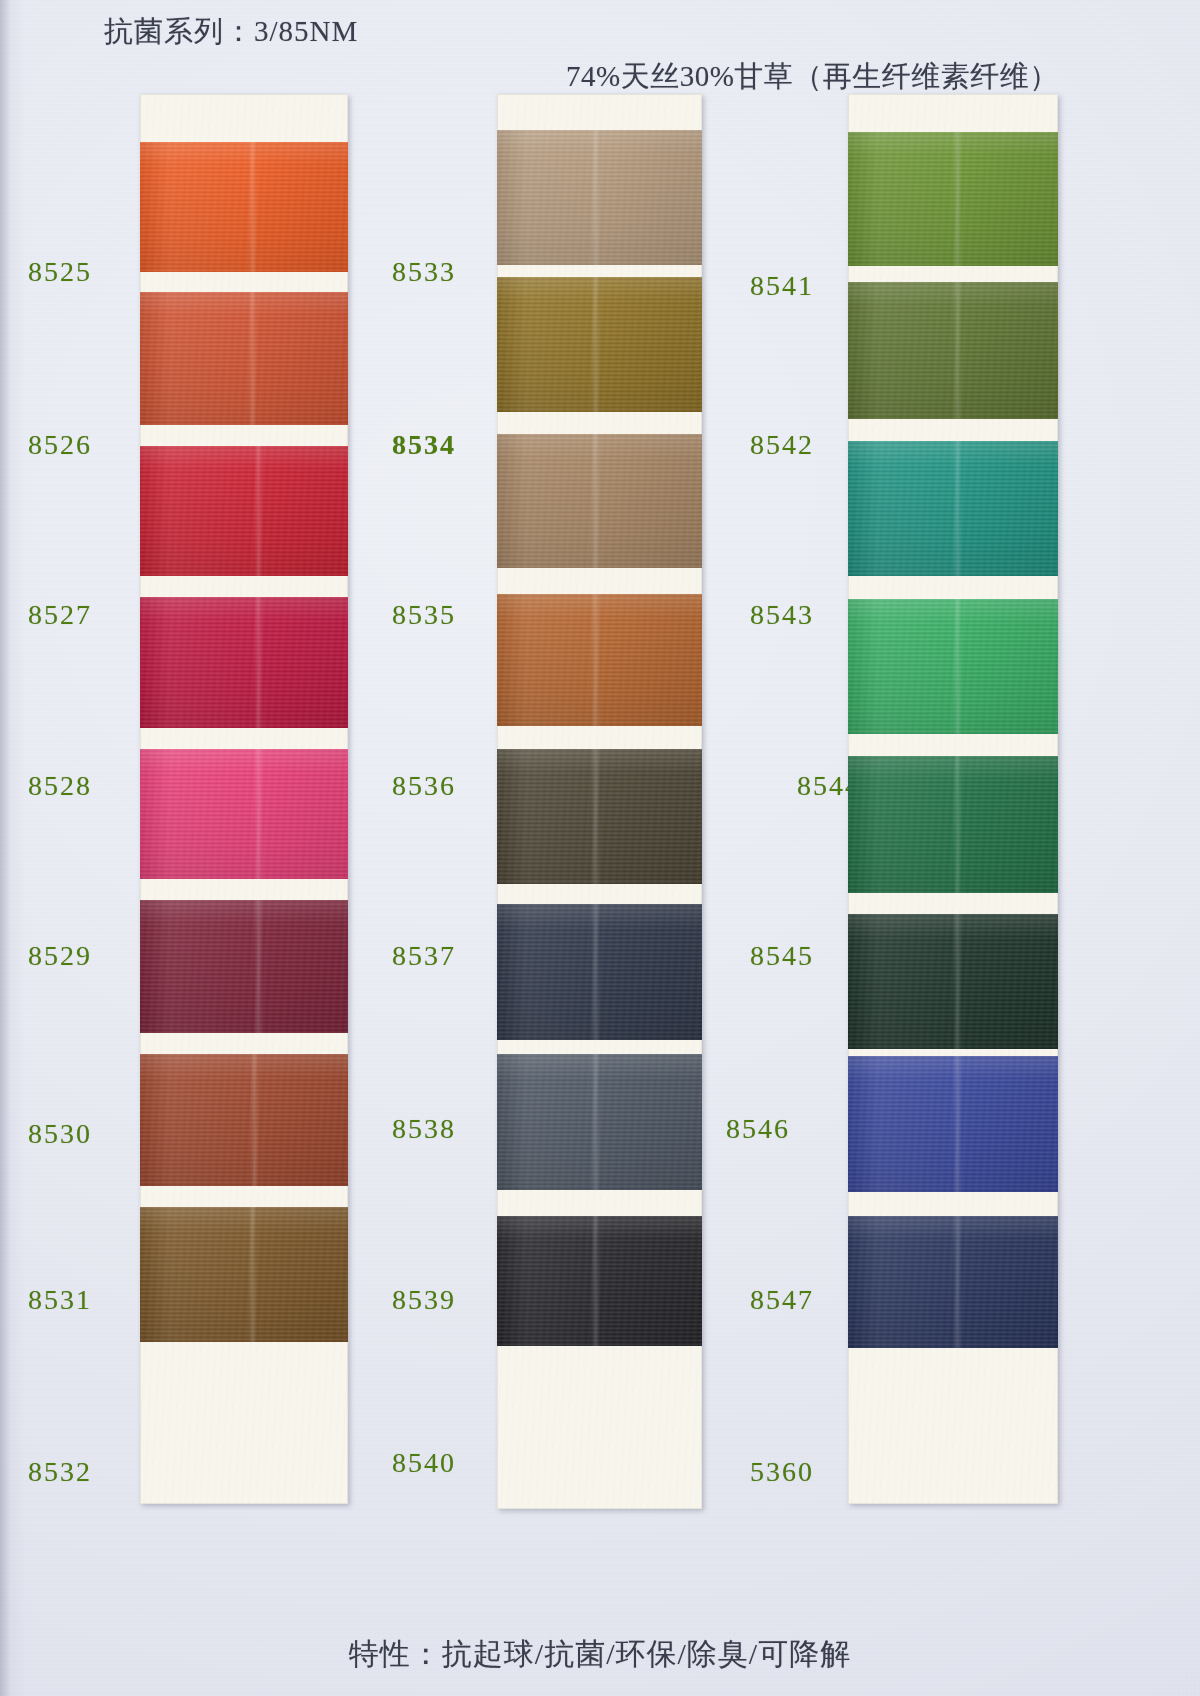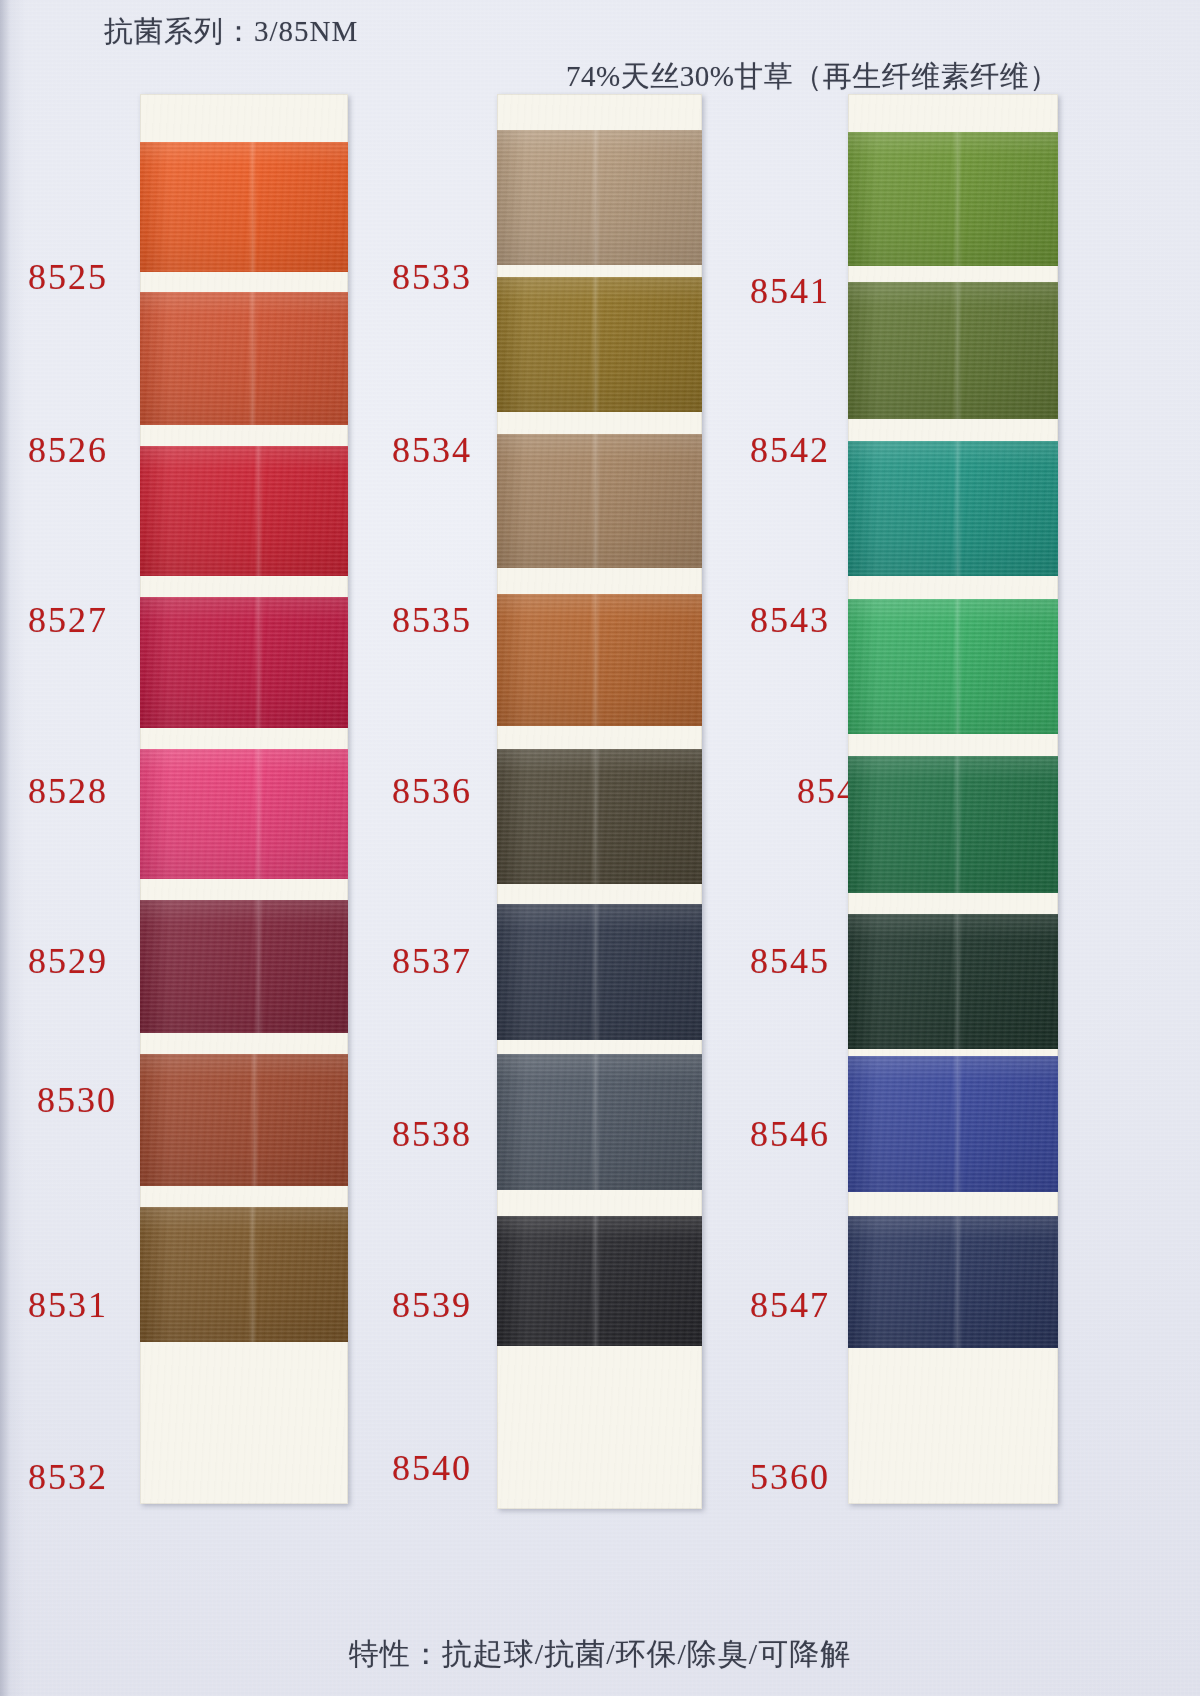--- a/index.html
+++ b/index.html
@@ -128,23 +128,23 @@
   }
   .thread-swatch .thread-seam {
     position: absolute;
     top: 0; bottom: 0;
     width: 9px;
     background: linear-gradient(90deg, rgba(255,255,255,0) 0%, rgba(255,255,255,0.16) 50%, rgba(255,255,255,0) 100%);
   }
 
   .swatch-label {
     position: absolute;
-    font-size: 36px;
+    font-size: 28px;
     letter-spacing: 2px;
-    color: #b91c1c;
+    color: #4d7c0f;
     white-space: nowrap;
     text-shadow: 0 0 1px rgba(100,104,124,0.4);
   }
 </style>
 </head>
 <body>
 
 <div id="scan-background"></div>
 <div id="scan-noise"></div>
 <div id="scan-edge-shadow"></div>
@@ -152,21 +152,21 @@
 <div class="header-title">抗菌系列：3/85NM</div>
 <div class="header-subtitle">74%天丝30%甘草（再生纤维素纤维）</div>
 
 <div id="columns-root">
     <div class="swatch-column" style="left: 0px; top: 0px;">
       <div class="swatch-label" style="left: 28px; top: 256px;">8525</div>
       <div class="swatch-label" style="left: 28px; top: 429px;">8526</div>
       <div class="swatch-label" style="left: 28px; top: 599px;">8527</div>
       <div class="swatch-label" style="left: 28px; top: 770px;">8528</div>
       <div class="swatch-label" style="left: 28px; top: 940px;">8529</div>
-      <div class="swatch-label" style="left: 28px; top: 1079px; margin-left: 9px;">8530</div>
+      <div class="swatch-label" style="left: 28px; top: 1118px;">8530</div>
       <div class="swatch-label" style="left: 28px; top: 1284px;">8531</div>
       <div class="swatch-label" style="left: 28px; top: 1456px;">8532</div>
       <div class="card-strip" style="left: 140px; top: 94px; width: 208px; height: 1410px; background: rgb(247, 245, 236);">
         <div class="thread-swatch" style="top: 48px; height: 130px;">
           <div class="thread-fill" style="background: rgb(239, 90, 33);"></div>
           <div class="thread-lines"></div>
           <div class="thread-seam" style="left: 108px;"></div>
           <div class="thread-sheen"></div>
         </div>
         <div class="thread-swatch" style="top: 198px; height: 133px;">
@@ -208,21 +208,21 @@
         <div class="thread-swatch" style="top: 1113px; height: 135px;">
           <div class="thread-fill" style="background: rgb(122, 85, 38);"></div>
           <div class="thread-lines"></div>
           <div class="thread-seam" style="left: 108px;"></div>
           <div class="thread-sheen"></div>
         </div>
       </div>
     </div>
     <div class="swatch-column" style="left: 0px; top: 0px;">
       <div class="swatch-label" style="left: 392px; top: 256px;">8533</div>
-      <div class="swatch-label" style="left: 392px; top: 429px;">8534</div>
+      <div class="swatch-label" style="left: 392px; top: 429px; font-weight: bold;">8534</div>
       <div class="swatch-label" style="left: 392px; top: 599px;">8535</div>
       <div class="swatch-label" style="left: 392px; top: 770px;">8536</div>
       <div class="swatch-label" style="left: 392px; top: 940px;">8537</div>
       <div class="swatch-label" style="left: 392px; top: 1113px;">8538</div>
       <div class="swatch-label" style="left: 392px; top: 1284px;">8539</div>
       <div class="swatch-label" style="left: 392px; top: 1412px; margin-top: 35px;">8540</div>
       <div class="card-strip" style="left: 497px; top: 94px; width: 205px; height: 1415px; background: rgb(247, 245, 236);">
         <div class="thread-swatch" style="top: 36px; height: 135px;">
           <div class="thread-fill" style="background: rgb(181, 154, 124);"></div>
           <div class="thread-lines"></div>
@@ -272,21 +272,21 @@
           <div class="thread-sheen"></div>
         </div>
       </div>
     </div>
     <div class="swatch-column" style="left: 0px; top: 0px;">
       <div class="swatch-label" style="left: 750px; top: 242px; margin-top: 28px;">8541</div>
       <div class="swatch-label" style="left: 750px; top: 429px;">8542</div>
       <div class="swatch-label" style="left: 750px; top: 599px;">8543</div>
       <div class="swatch-label" style="left: 750px; top: 770px; margin-left: 47px;">8544</div>
       <div class="swatch-label" style="left: 750px; top: 940px;">8545</div>
-      <div class="swatch-label" style="left: 750px; top: 1113px; font-family: Liberation Serif, serif;">8546</div>
+      <div class="swatch-label" style="left: 726px; top: 1113px; font-family: Liberation Serif, serif;">8546</div>
       <div class="swatch-label" style="left: 750px; top: 1284px;">8547</div>
       <div class="swatch-label" style="left: 750px; top: 1456px;">5360</div>
       <div class="card-strip" style="left: 848px; top: 94px; width: 210px; height: 1410px; background: rgb(247, 245, 236);">
         <div class="thread-swatch" style="top: 38px; height: 134px;">
           <div class="thread-fill" style="background: rgb(107, 148, 50);"></div>
           <div class="thread-lines"></div>
           <div class="thread-seam" style="left: 105px;"></div>
           <div class="thread-sheen"></div>
         </div>
         <div class="thread-swatch" style="top: 188px; height: 137px;">

